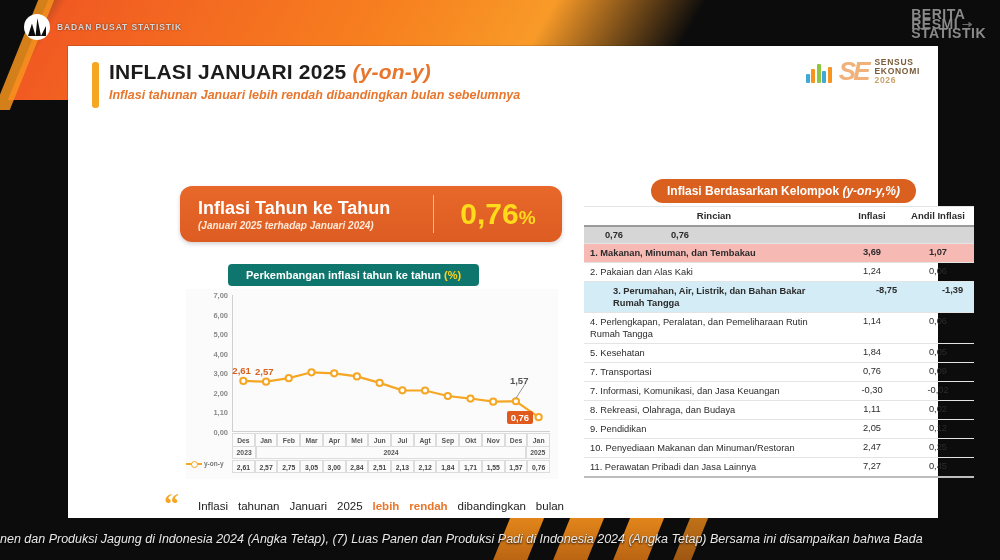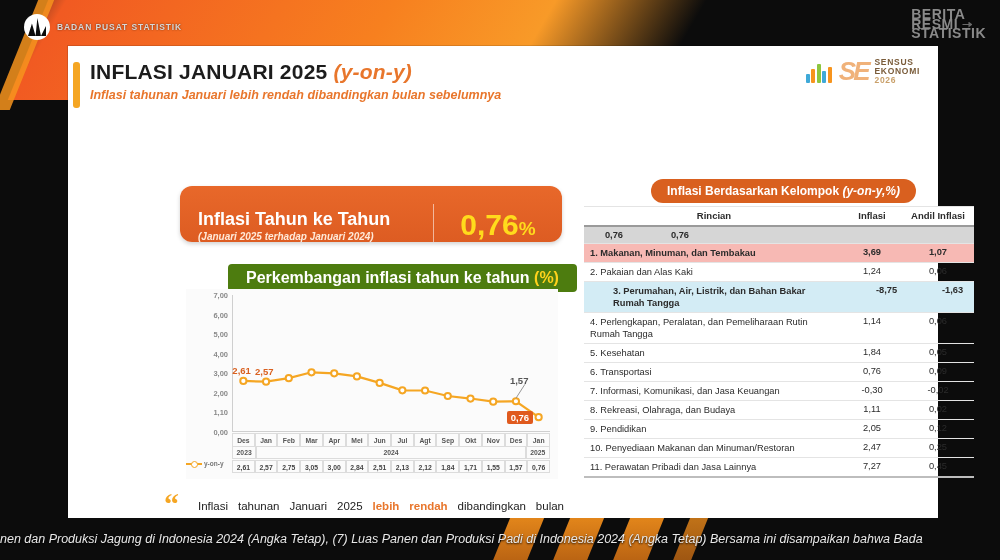--- a/index.html
+++ b/index.html
@@ -73,21 +73,21 @@
     text-shadow:0 1px 2px rgba(0,0,0,.9);
   }
 
   
   .slide {
     position:absolute; left:68px; top:46px; width:870px; height:474px;
     background:#ffffff;
     box-shadow:0 0 0 1px rgba(0,0,0,.12);
   }
 
-  .title-bar { position:absolute; left:5px; top:14px; display:flex; gap:10px; }
+  .title-bar { position:absolute; left:24px; top:14px; display:flex; gap:10px; }
   .title-accent { width:7px; height:46px; background:#f5a623; border-radius:3px; margin-top:2px;}
   .slide-title {
     font-size:21px; font-weight:bold; color:#1c1c1c; letter-spacing:.2px;
   }
   .slide-title .yoy { color:#e8762c; font-style:italic; font-weight:bold; }
   .slide-sub {
     margin-top:4px; font-size:12.5px; font-style:italic; font-weight:bold;
     color:#e8762c;
   }
 
@@ -98,34 +98,34 @@
   .bps2 { display:flex; gap:1.5px; align-items:flex-end; height:22px;}
   .bps2 i { display:block; width:4px; border-radius:1px;}
   .bps2 .b1{height:9px;background:#3fa9d8}.bps2 .b2{height:14px;background:#f7941d}
   .bps2 .b3{height:19px;background:#8dc63f}.bps2 .b4{height:12px;background:#3fa9d8}
   .bps2 .b5{height:16px;background:#f7941d}
 
   
   .kpi {
     position:absolute; left:112px; top:140px; width:382px; height:56px;
     background: linear-gradient(180deg,#e8682a,#dd5c22);
-    border-radius:12px; display:flex; align-items:flex-end;
+    border-radius:12px; display:flex; align-items:center;
     box-shadow:0 2px 4px rgba(0,0,0,.18);
   }
   .kpi-left { flex:1; padding-left:18px; }
   .kpi-t { font-size:18px; font-weight:bold; color:#fff; line-height:20px;}
   .kpi-s { font-size:10px; font-style:italic; font-weight:bold; color:#ffe9d8; margin-top:2px;}
   .kpi-div { width:1px; height:38px; background:rgba(255,255,255,.55); }
   .kpi-val { width:128px; text-align:center; font-size:30px; font-weight:bold; color:#ffdb1c;}
   .kpi-val small { font-size:19px; }
 
   .chart-pill {
     position:absolute; left:160px; top:218px; padding:5px 18px;
-    background:#4d7c0f; border-radius:4px;
-    font-size:16px; font-weight:bold; color:#fff; white-space:nowrap;
+    background:#0f766e; border-radius:4px;
+    font-size:11px; font-weight:bold; color:#fff; white-space:nowrap;
   }
   .chart-pill .pc { color:#ffd21c; }
 
   .chart-box {
     position:absolute; left:118px; top:243px; width:372px; height:190px;
     background:#fbfbfb;
   }
   .plot { position:absolute; left:46px; top:6px; width:318px; height:137px;
           border-left:1.5px solid #cfcfcf; border-bottom:1.5px solid #cfcfcf;}
   .ylab { position:absolute; left:0; width:42px; text-align:right;
@@ -369,34 +369,34 @@
             <div class="num2">1,07</div>
           </div>
           <div class="trow ">
             <div class="det">2.  Pakaian dan Alas Kaki</div>
             <div class="num">1,24</div>
             <div class="num2">0,06</div>
           </div>
           <div class="trow hl-blue">
             <div class="det">3.  Perumahan, Air, Listrik, dan Bahan Bakar Rumah Tangga</div>
             <div class="num">-8,75</div>
-            <div class="num2">-1,63</div>
+            <div class="num2">-1,39</div>
           </div>
           <div class="trow ">
             <div class="det">4.  Perlengkapan, Peralatan, dan Pemeliharaan Rutin Rumah Tangga</div>
             <div class="num">1,14</div>
             <div class="num2">0,06</div>
           </div>
           <div class="trow ">
             <div class="det">5.  Kesehatan</div>
             <div class="num">1,84</div>
             <div class="num2">0,05</div>
           </div>
           <div class="trow ">
-            <div class="det">6.  Transportasi</div>
+            <div class="det">7.  Transportasi</div>
             <div class="num">0,76</div>
             <div class="num2">0,09</div>
           </div>
           <div class="trow ">
             <div class="det">7.  Informasi, Komunikasi, dan Jasa Keuangan</div>
             <div class="num">-0,30</div>
             <div class="num2">-0,02</div>
           </div>
           <div class="trow ">
             <div class="det">8.  Rekreasi, Olahraga, dan Budaya</div>

